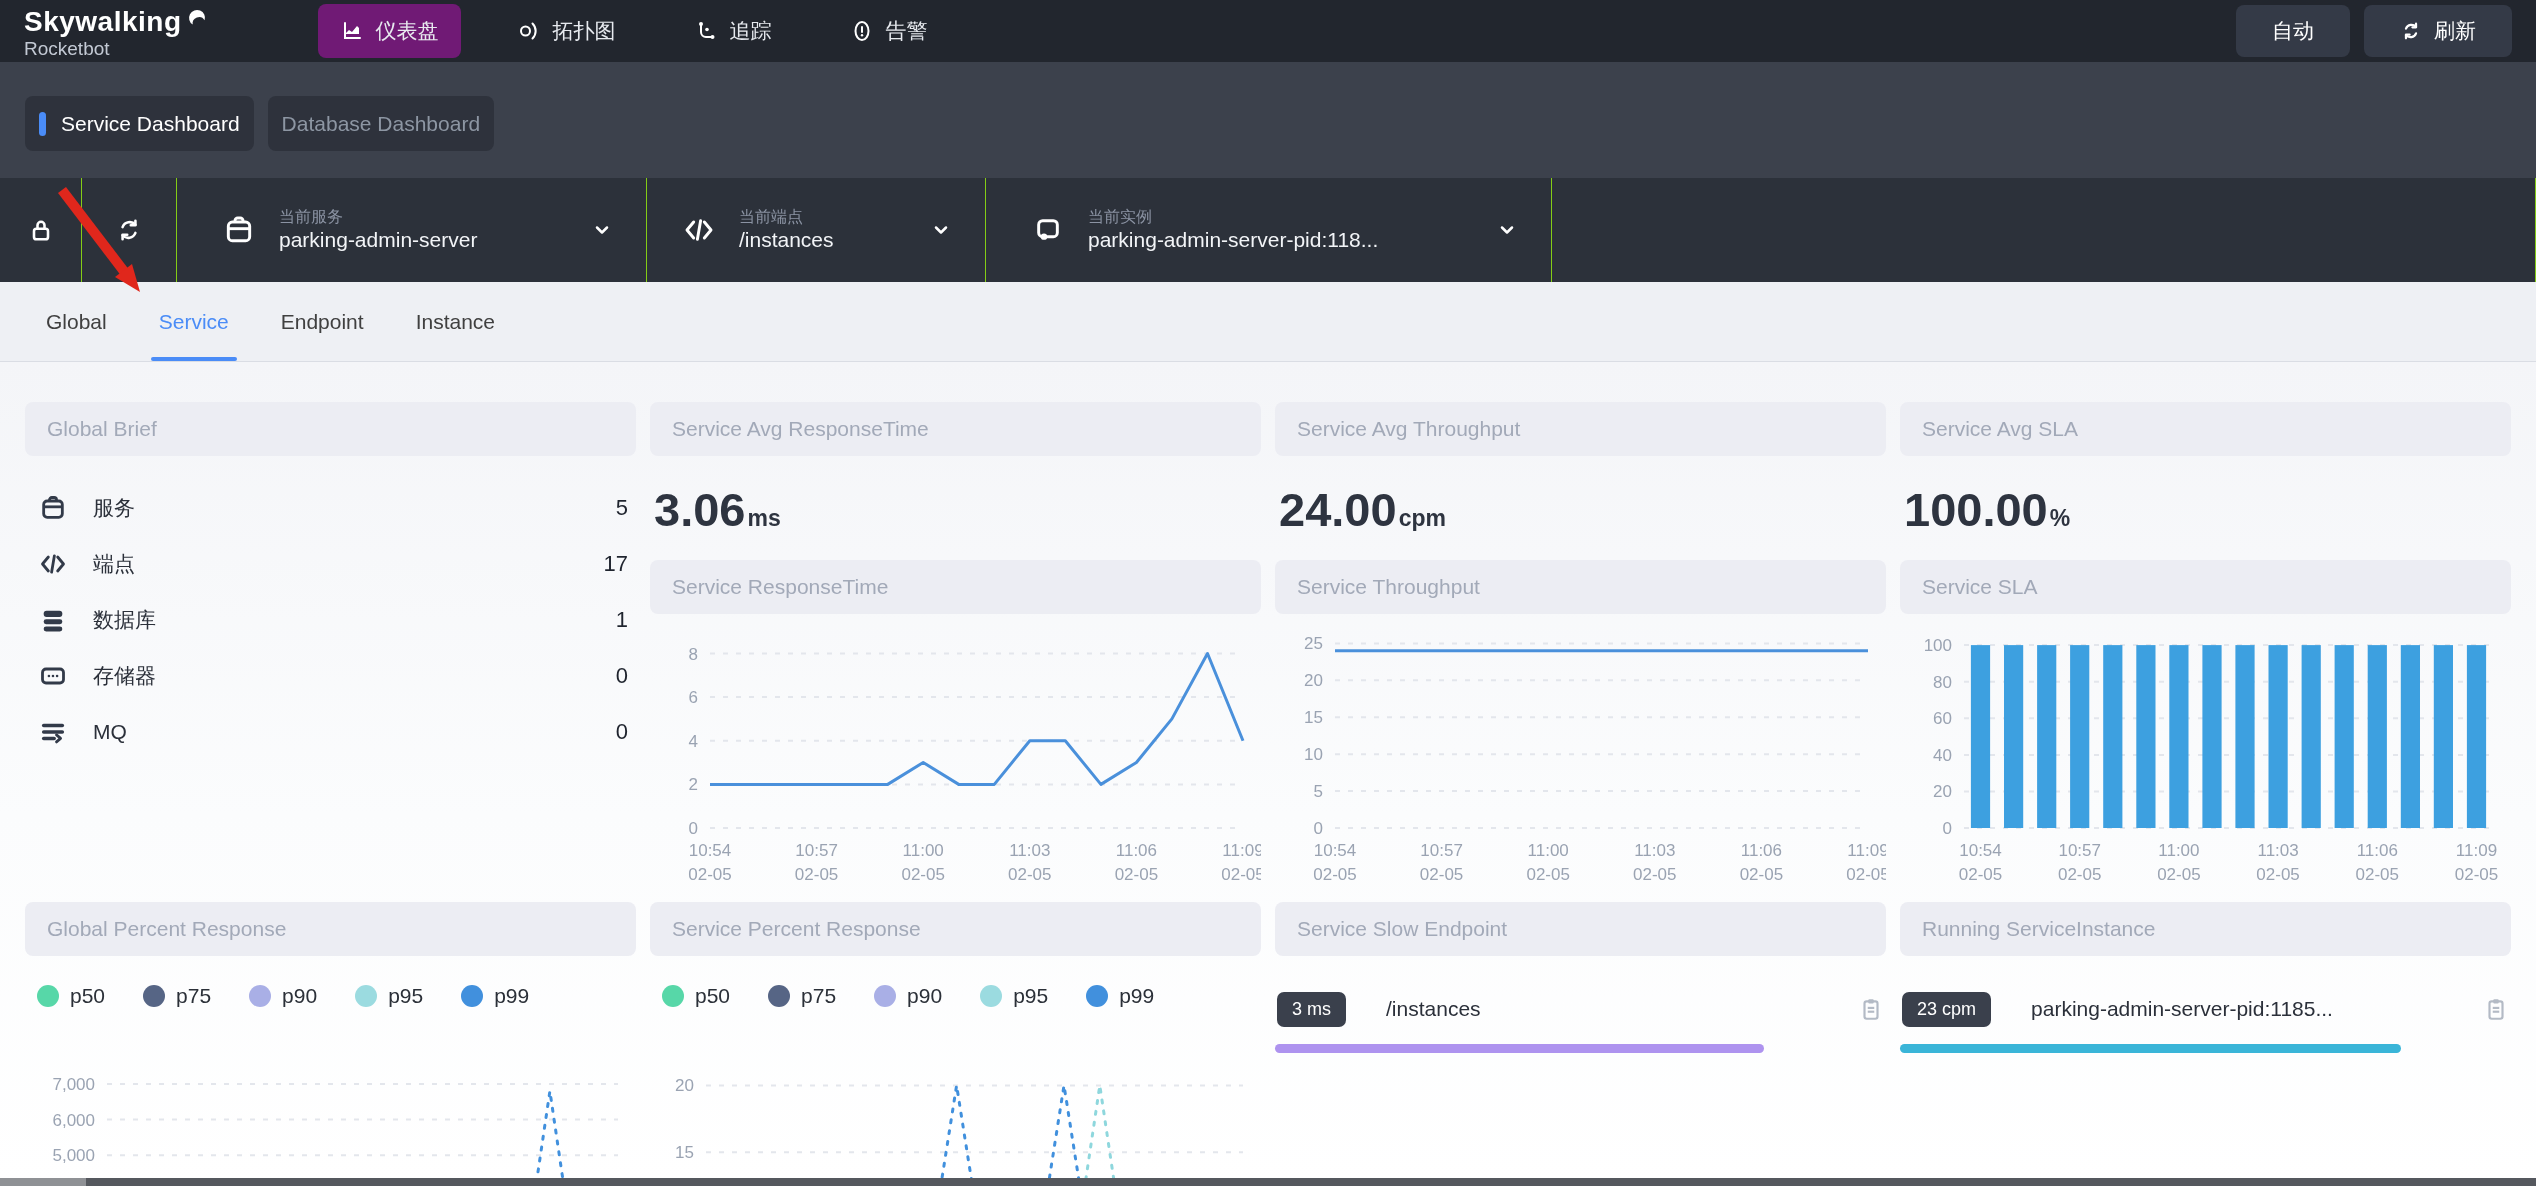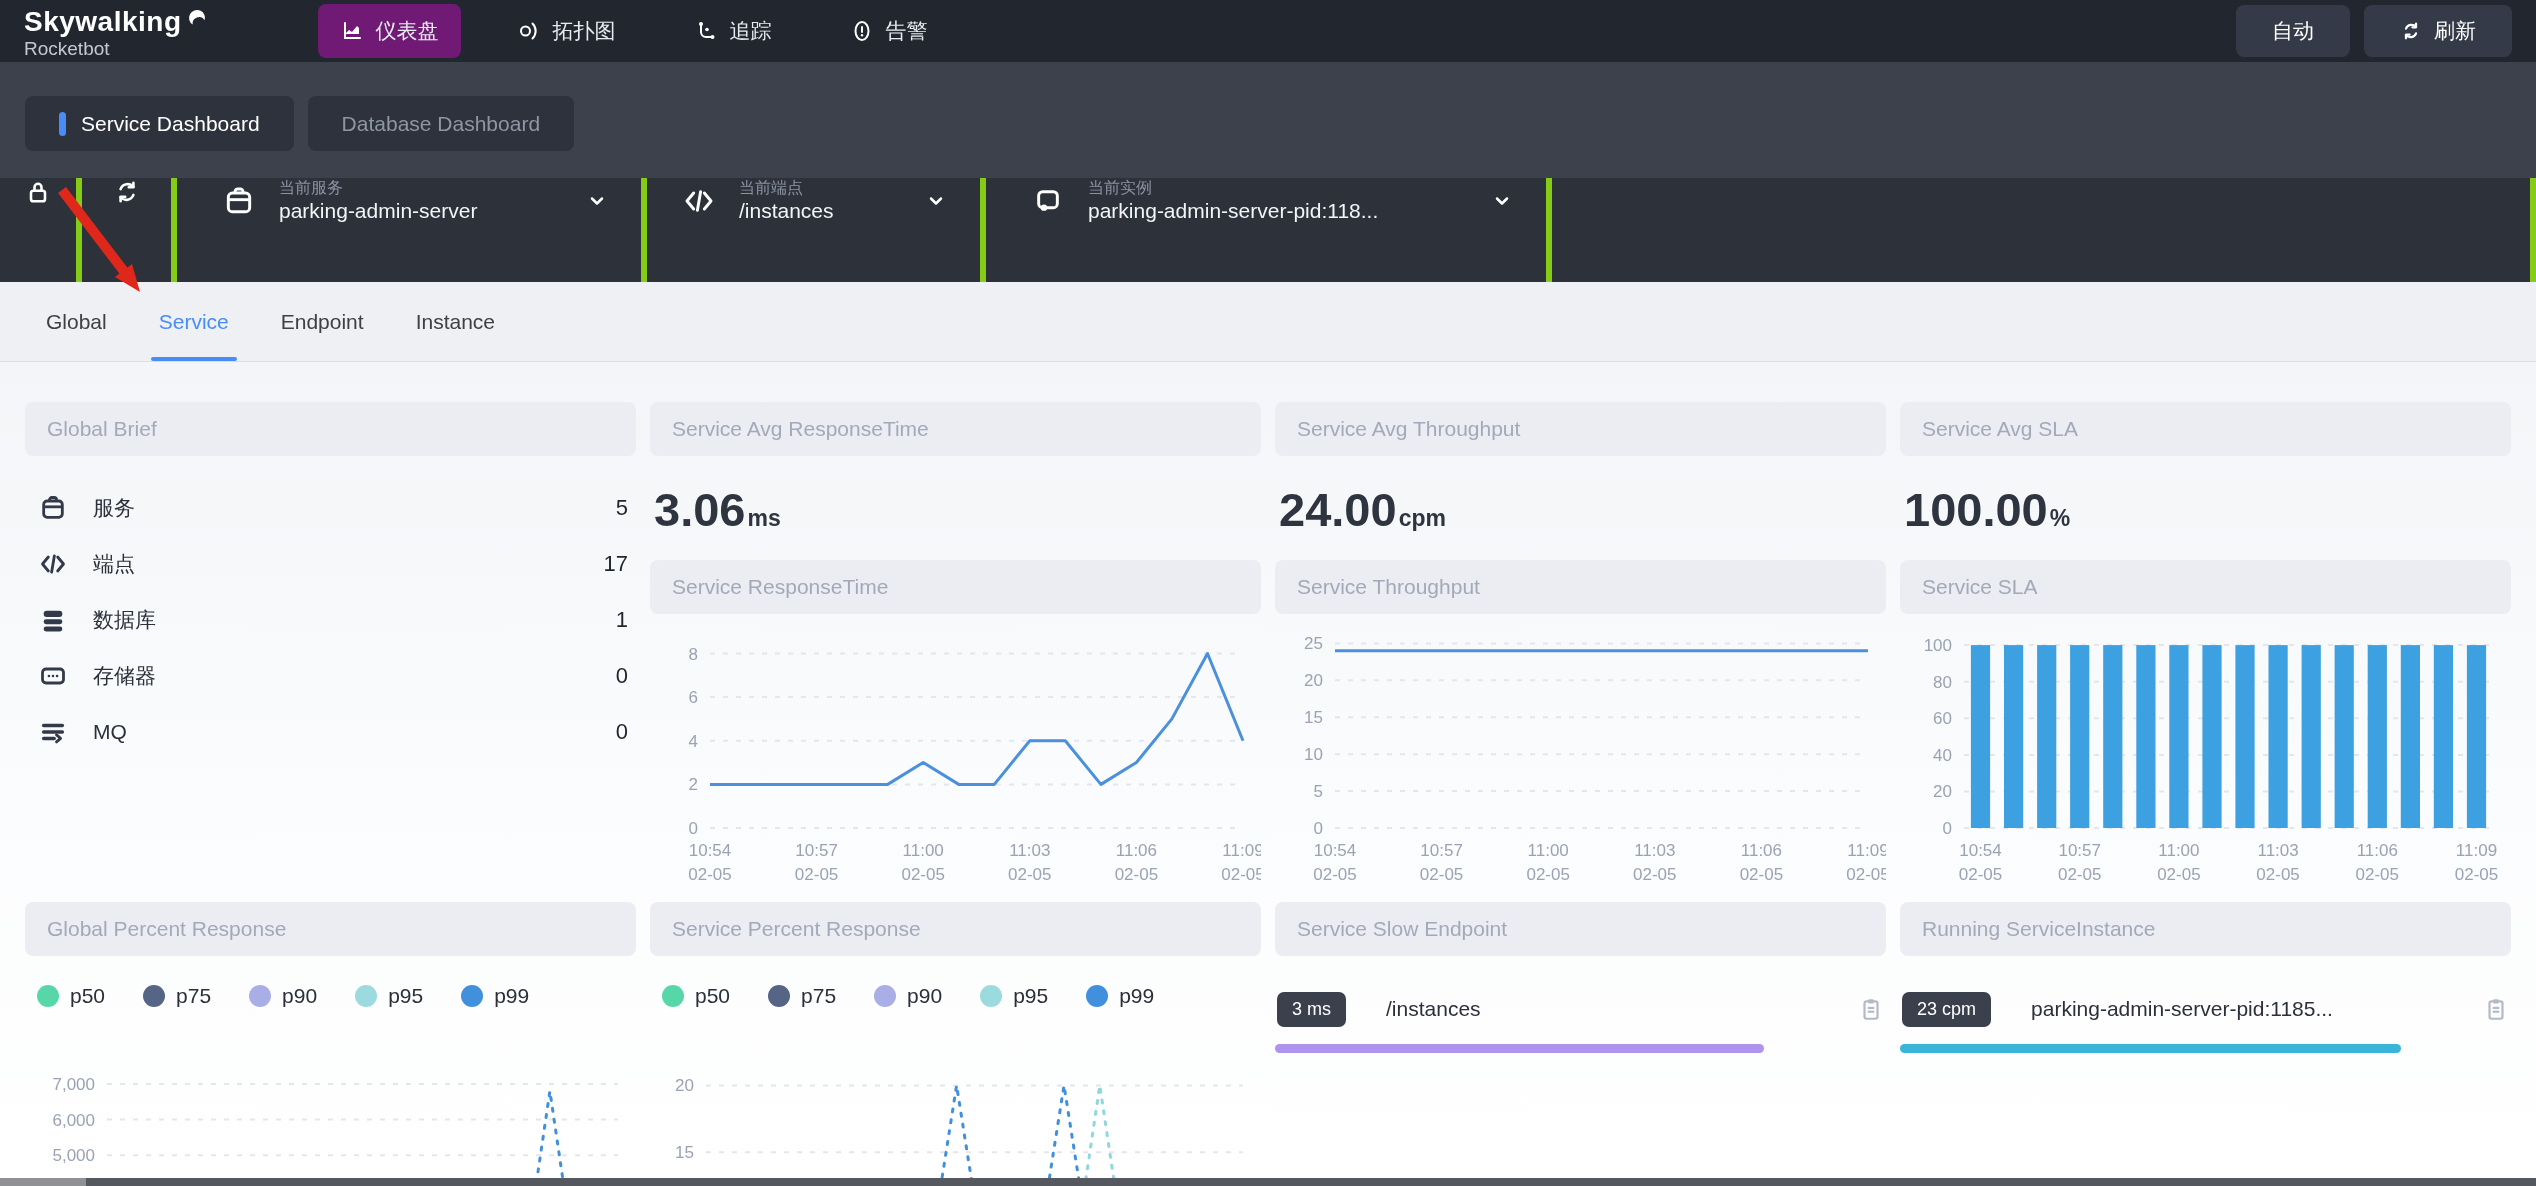--- a/index.html
+++ b/index.html
@@ -20,27 +20,27 @@
   .nav-item.active { background:#701a75; }
   .nav-item svg { width:24px; height:24px; stroke:#fff; fill:none; stroke-width:2; }
   .nav-right { margin-left:auto; display:flex; gap:14px; }
   .nav-btn { background:#343a47; color:#fff; font-size:21px; border:none; border-radius:8px;
              padding:12px 36px; display:flex; align-items:center; gap:12px; cursor:pointer; }
   .nav-btn svg { width:22px; height:22px; stroke:#fff; fill:none; stroke-width:2.4; }
 
   
   .bar2 { height:116px; background:#3c414c; padding:34px 0 0 25px; display:flex; gap:14px; }
   .dash-tab { height:55px; background:#2e323c; border-radius:8px; display:flex; align-items:center;
-              padding:0 34px; font-size:21px; color:#8d96a3; cursor:pointer; }
+              padding:0 14px; font-size:21px; color:#8d96a3; cursor:pointer; }
   .dash-tab.active { color:#fff; }
   .dash-notch { width:7px; height:24px; border-radius:4px; background:#4a8cf7; margin-right:15px; }
 
   
   .bar3 { height:104px; background:#2c313a; display:flex; align-items:stretch; }
-  .bar3 .cell { display:flex; align-items:flex-start; border-right:6px solid #84cc16; }
+  .bar3 .cell { display:flex; align-items:center; border-right:1px solid #84cc16; }
   .cell-lock   { width:82px;  justify-content:center; }
   .cell-reload { width:95px;  justify-content:center; }
   .cell-sel-1  { width:470px; }
   .cell-sel-2  { width:339px; }
   .cell-sel-3  { width:566px; }
   .cell-rest   { flex:1; border-right:none; }
   .bar3 svg.tool { width:28px; height:28px; stroke:#fff; fill:none; stroke-width:2.2; }
   .selector { display:flex; align-items:center; width:100%; padding:0 34px 0 46px; gap:24px; cursor:pointer; }
   .selector svg.sel-icon { width:32px; height:32px; stroke:#fff; fill:none; stroke-width:2.2; flex:none; }
   .sel-text { display:flex; flex-direction:column; line-height:1.25; min-width:0; }

